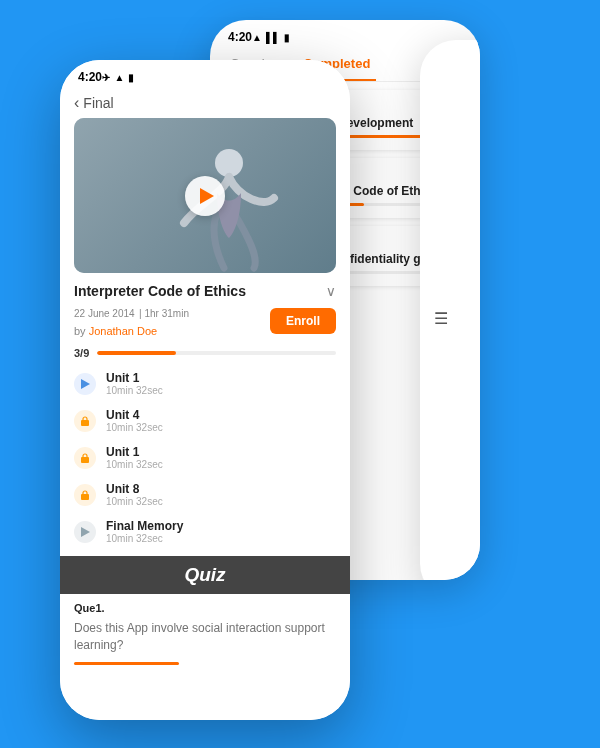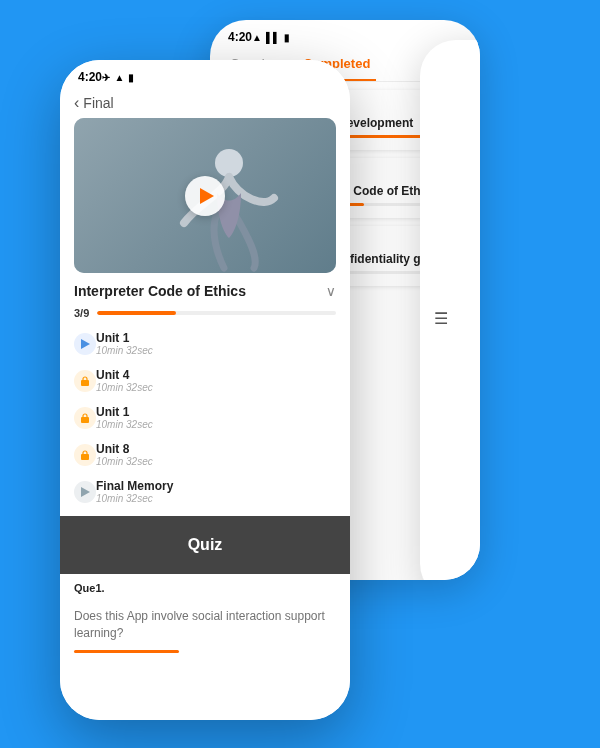--- a/index.html
+++ b/index.html
@@ -265,20 +265,21 @@
     
     .unit-list {
       padding: 0 14px;
       display: flex;
       flex-direction: column;
       gap: 4px;
     }
     .unit-item {
       display: flex;
       align-items: center;
+      gap: 10px;
       padding: 4px 0;
     }
     .unit-icon {
       width: 22px;
       height: 22px;
       border-radius: 50%;
       display: flex;
       align-items: center;
       justify-content: center;
       flex-shrink: 0;
@@ -297,40 +298,40 @@
       height: 12px;
     }
     .unit-text .unit-name {
       font-size: 12px;
       font-weight: 600;
       color: #222;
     }
     .unit-text .unit-duration {
       font-size: 10px;
       color: #aaa;
-      font-style: italic;
     }
     
     .quiz-header {
       background: #444;
       color: #fff;
       text-align: center;
-      font-size: 16px;
+      font-size: 19px;
       font-weight: 600;
-      padding: 20px;
+      padding: 8px;
       margin-top: 8px;
+      font-style: italic;
     }
     .quiz-content {
       padding: 8px 14px;
     }
     .quiz-q-label {
       font-size: 11px;
       font-weight: 700;
       color: #222;
-      margin-bottom: 14px;
+      margin-bottom: 6px;
     }
     .quiz-question {
       font-size: 12px;
       color: #737373;
       line-height: 1.4;
     }
     .quiz-progress-bar {
       height: 3px;
       background: #FF6B00;
       width: 40%;
@@ -474,20 +475,30 @@
       <div class="play-btn">
         <div class="play-triangle"></div>
       </div>
     </div>
 
     <div class="course-detail">
       <div class="course-detail-header">
         <span class="course-detail-title">Interpreter Code of Ethics</span>
         <span class="chevron-down">∨</span>
       </div>
+      <div class="course-meta">
+        <div>
+          <span style="font-size:10px;color:#888;">22 June 2014</span>
+          <span style="font-size:10px;color:#888;"> | </span>
+          <span style="font-size:10px;color:#888;">1hr 31min</span>
+          <br>
+          <span style="font-size:11px;color:#888;">by </span><span class="author-name">Jonathan Doe</span>
+        </div>
+        <button class="enroll-btn">Enroll</button>
+      </div>
     </div>
 
     <div class="progress-row">
       <span class="progress-label">3/9</span>
       <div class="progress-bar">
         <div class="fill" style="width:33%;"></div>
       </div>
     </div>
 
     <div class="unit-list">

